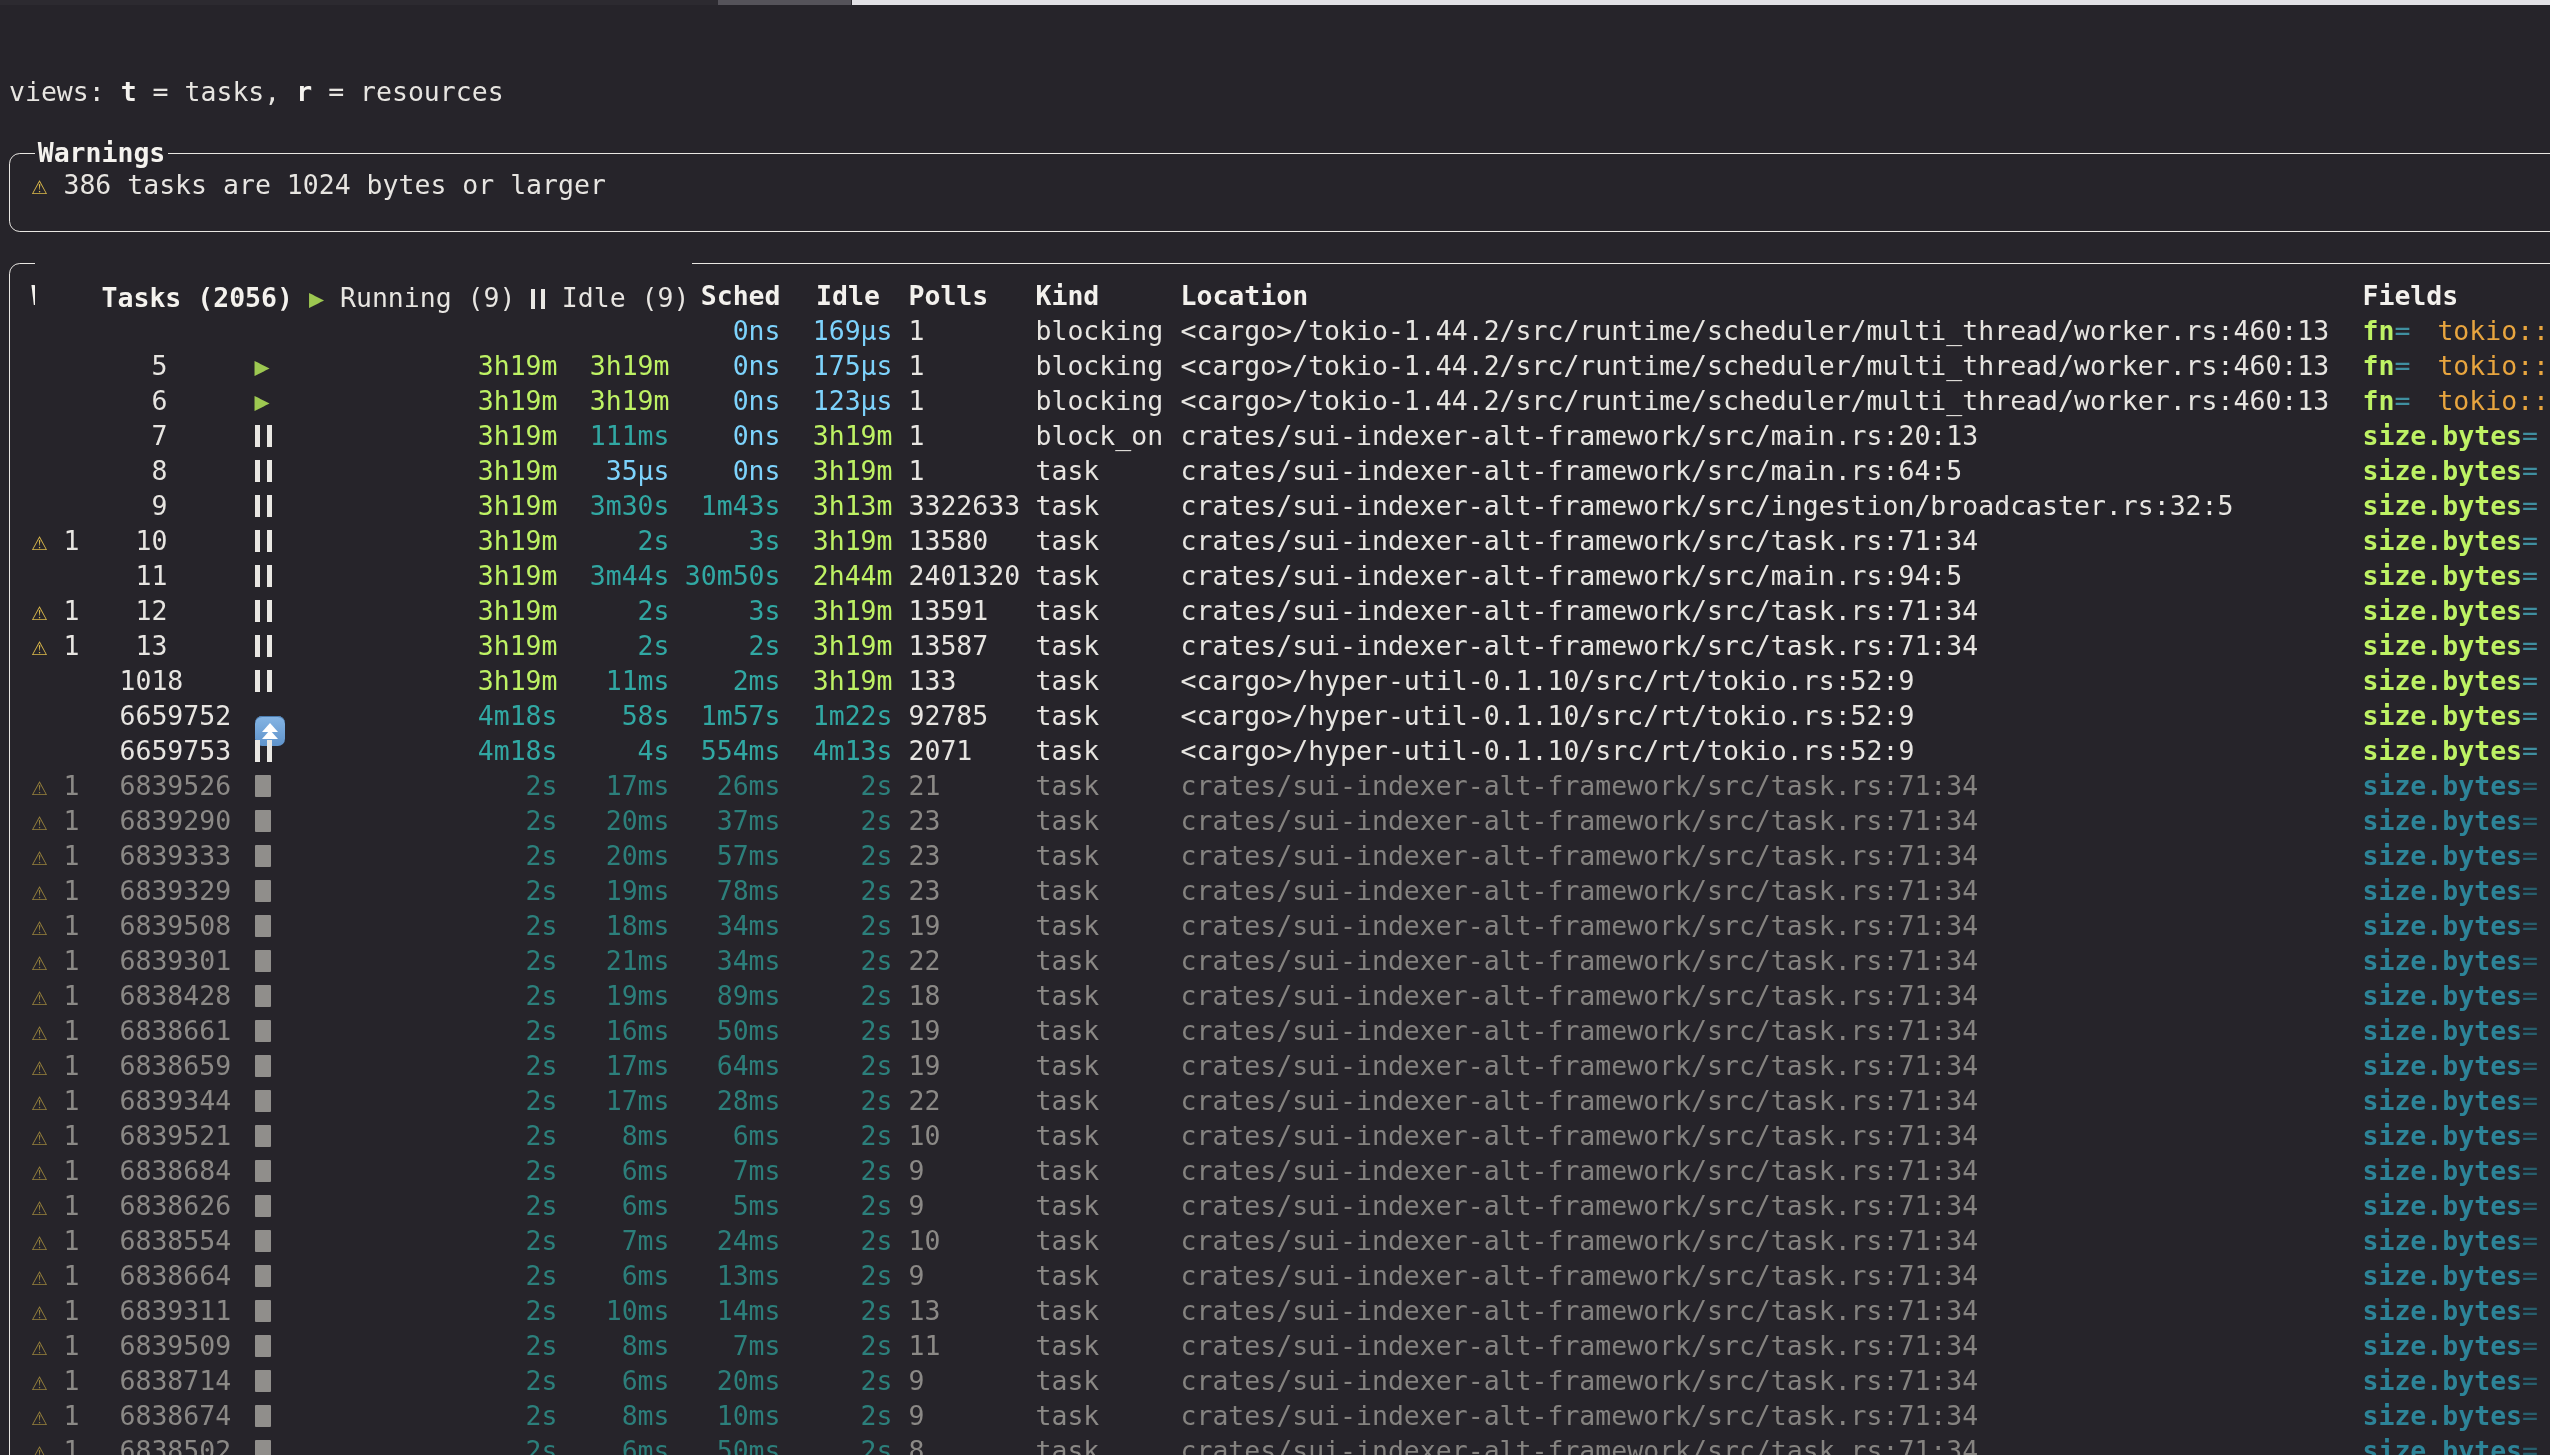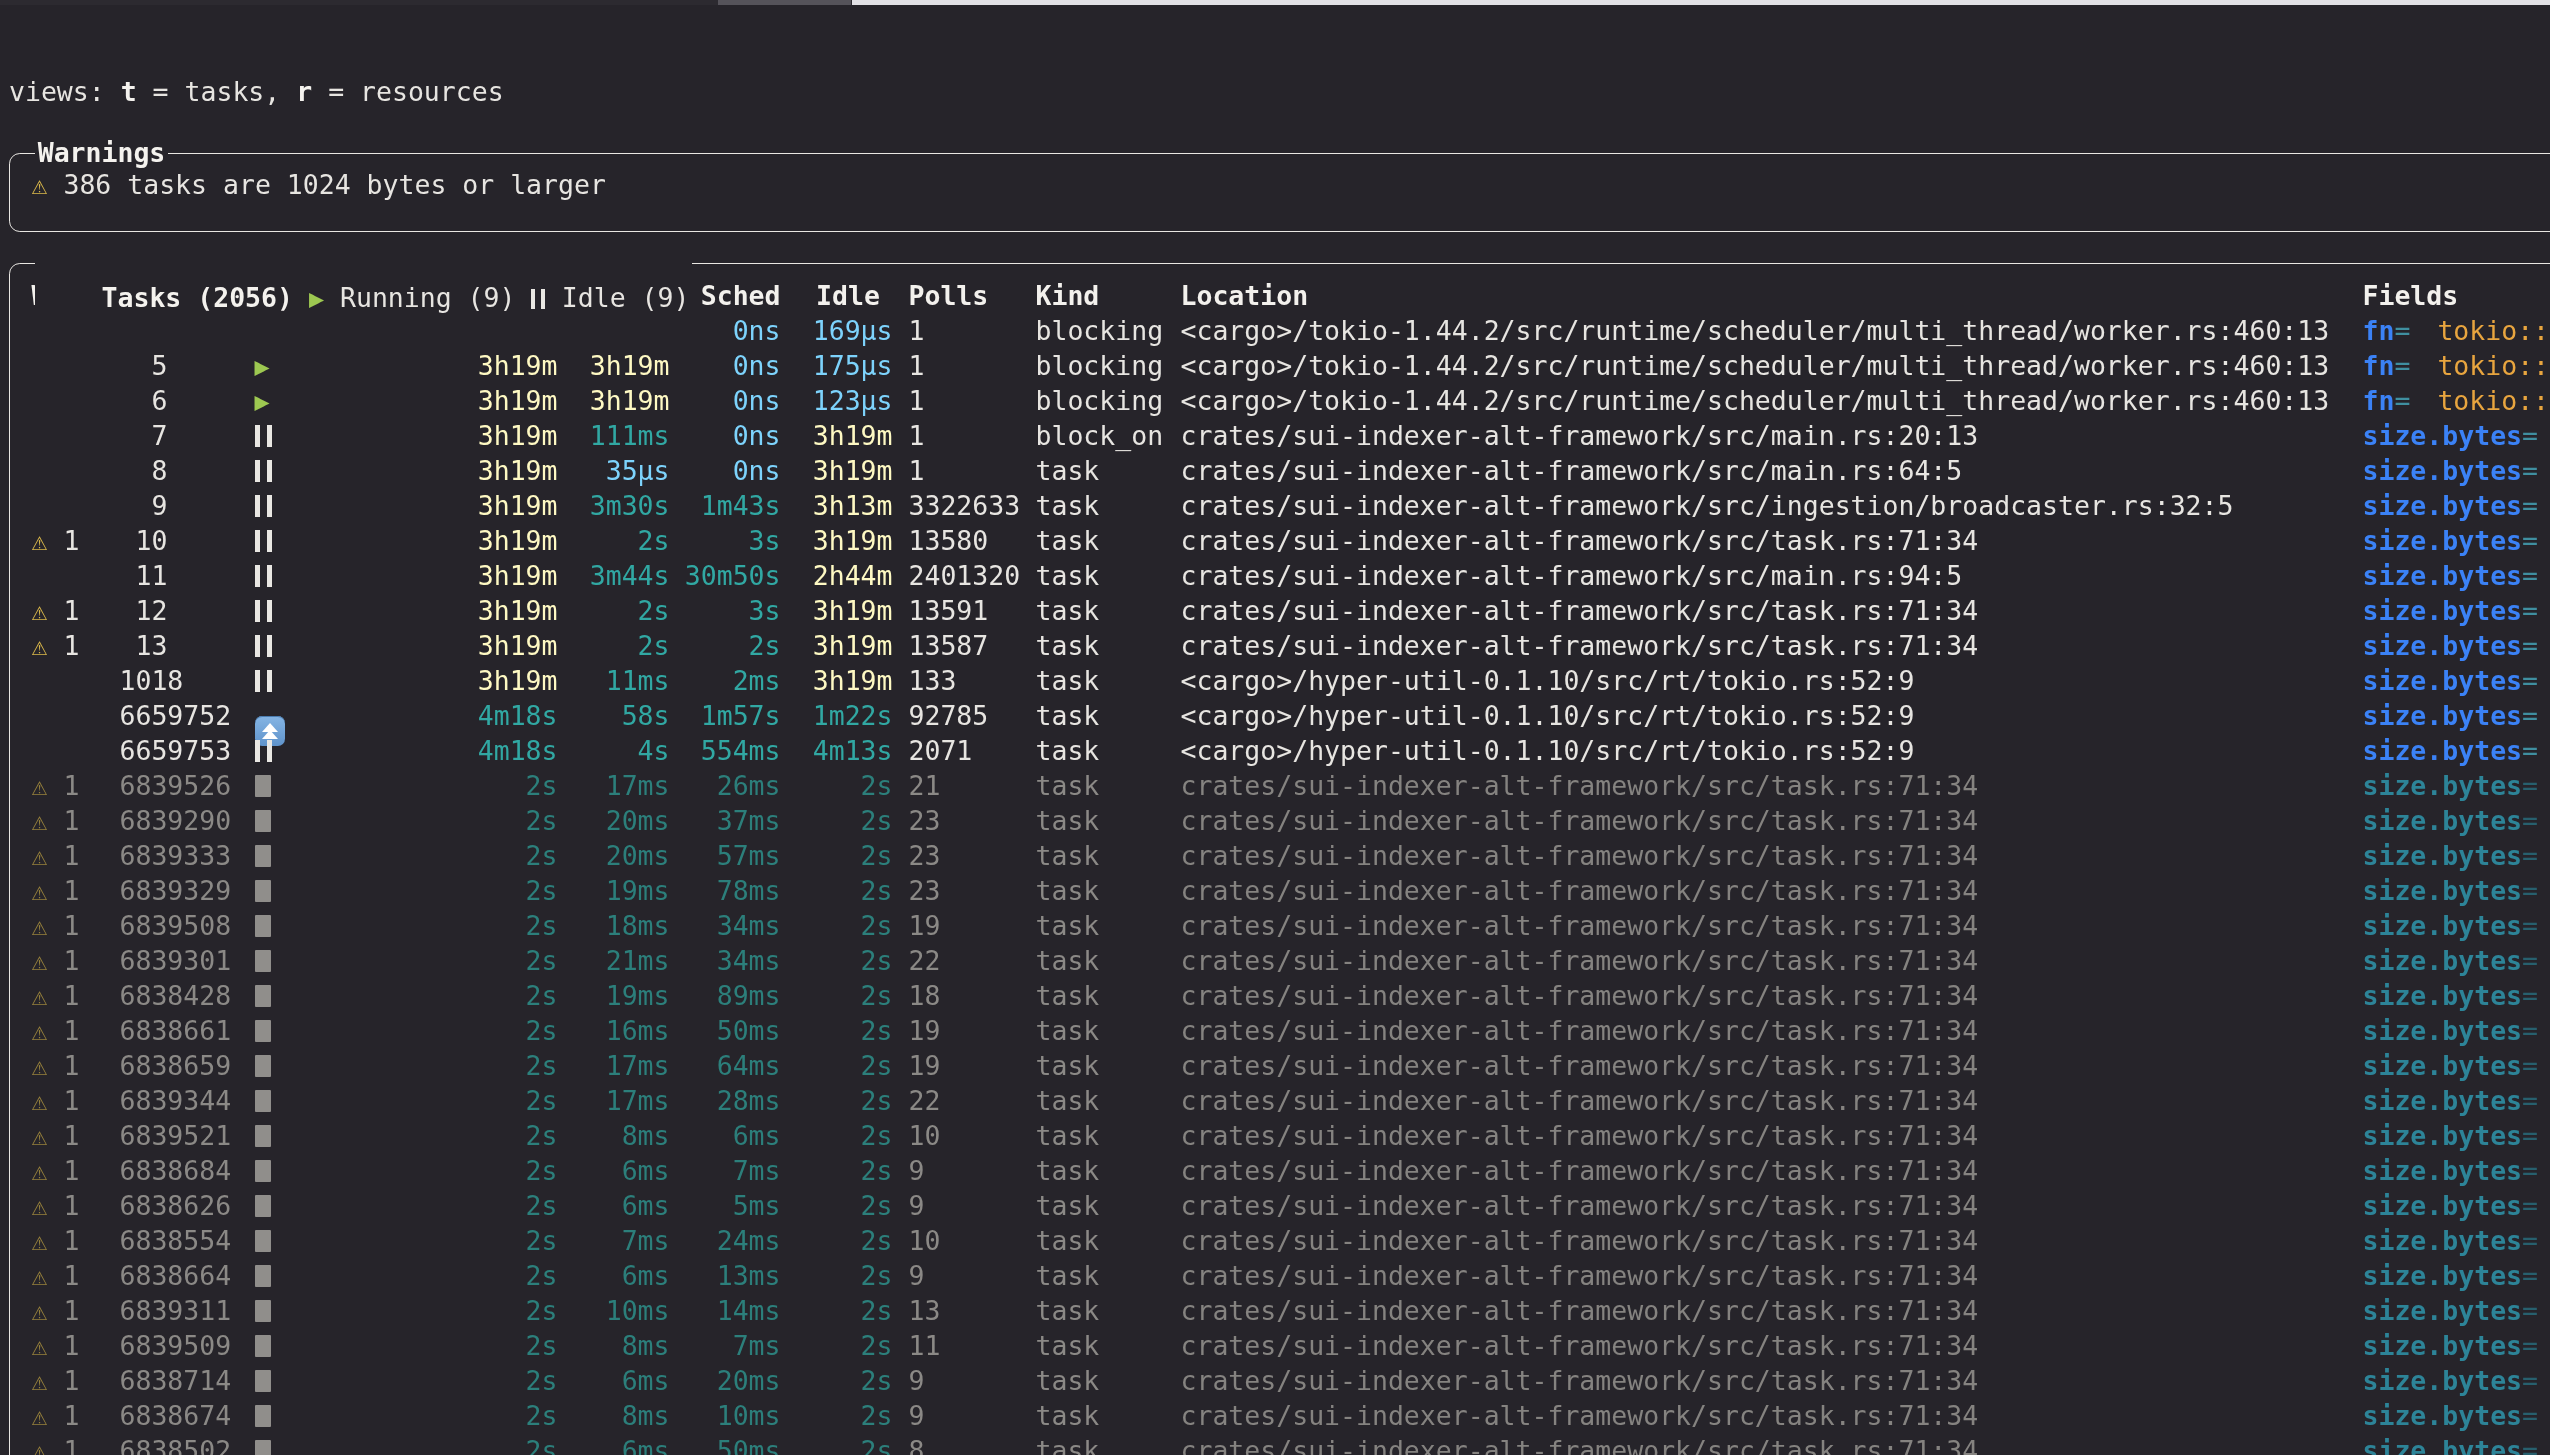--- a/index.html
+++ b/index.html
@@ -45,25 +45,25 @@
   .c-polls{padding-left:16px;}
   .c-kind{padding-left:16px;}
   .c-loc{padding-left:17px;}
   .c-fields{padding-left:18px;}
   .hc-total{text-align:left;color:#a6d9ef;}
   .hc-total .sort-ind{color:#e9e7e3;font-weight:normal;font-size:21.5px;}
   .hc-busy{text-align:left;padding-left:16px;}
   .hc-sched{text-align:right;padding-left:20px;}
   .hc-idle{text-align:center;padding-left:23px;}
 
-  .dur-blue{color:#fef9c3;margin-top:8px;}
+  .dur-blue{color:#bef264;margin-top:8px;}
   .dur-teal{color:#31a8a3;}
   .dur-green{color:#7dd3fc;}
   .warn-n{color:#e7e5e1;}
-  .f-label{color:#3b82f6;font-weight:bold;}
+  .f-label{color:#bef264;font-weight:bold;}
   .f-eq{color:#3f8fa0;}
   .f-val{color:#e8a53f;margin-left:27px;}
 
   .row.dim{color:#8b8986;}
   .row.dim .c-loc{color:#858380;}
   .row.dim .dur-blue,.row.dim .dur-teal,.row.dim .dur-green{color:#2c7f7b;}
   .row.dim .warn-tri{color:#96803c;}
   .row.dim .warn-n{color:#8b8986;}
   .row.dim .f-label{color:#2d8498;}
   .row.dim .f-eq{color:#27606e;}

